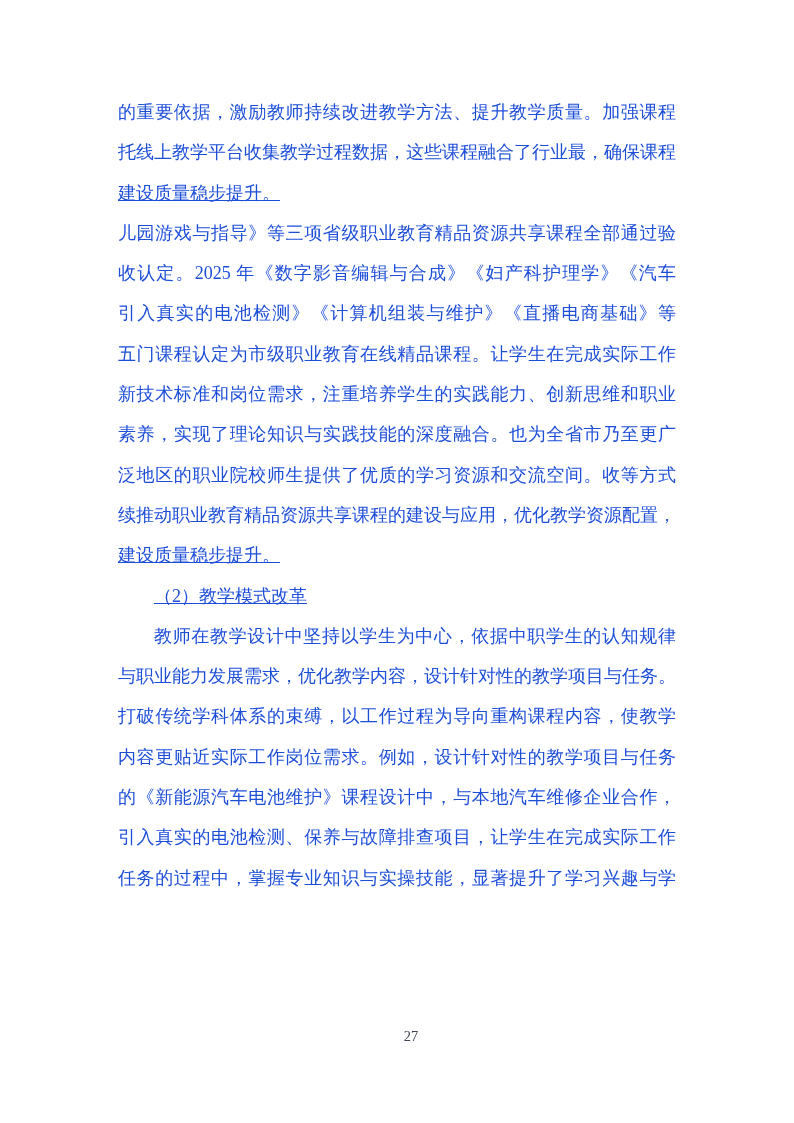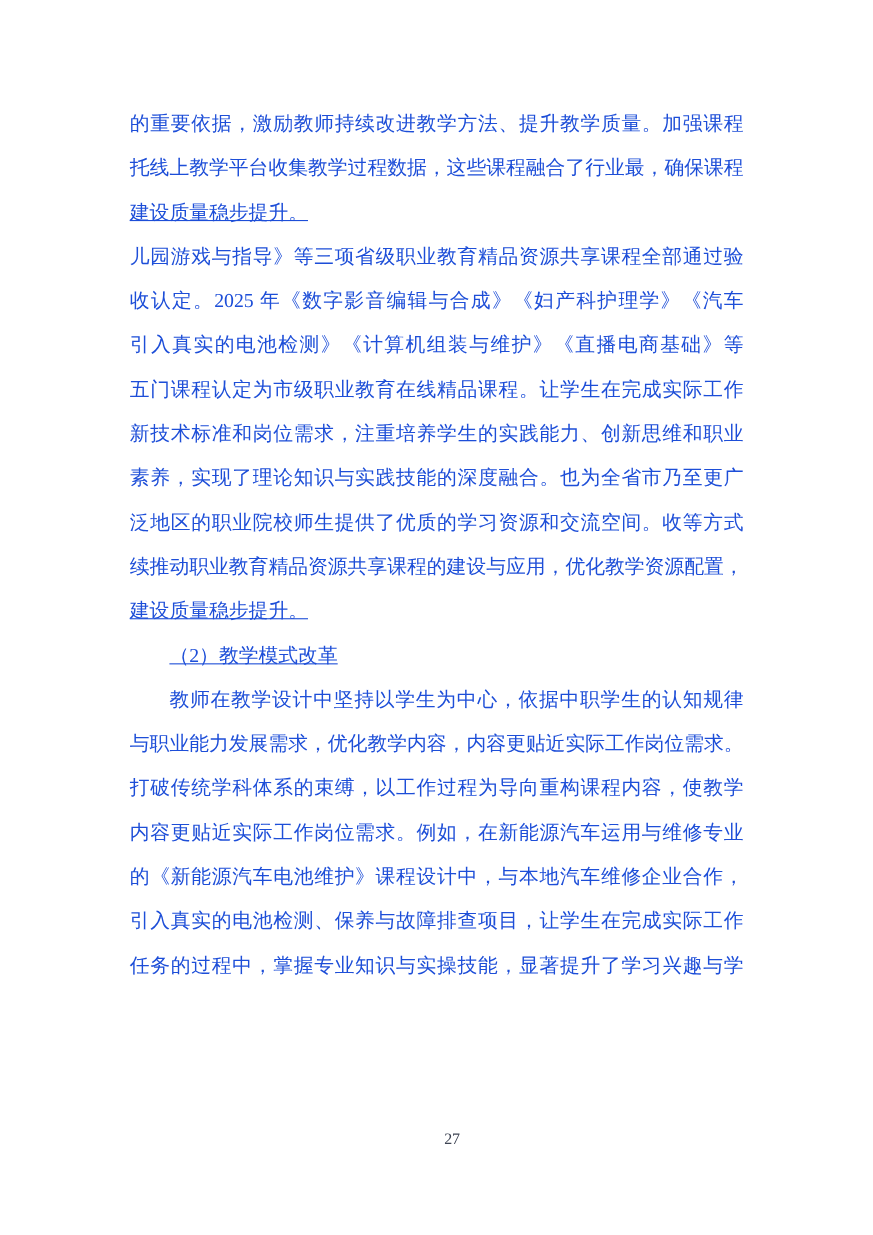--- a/index.html
+++ b/index.html
@@ -59,21 +59,21 @@
       <div class="line">收认定。2025 年《数字影音编辑与合成》《妇产科护理学》《汽车</div>
       <div class="line">引入真实的电池检测》《计算机组装与维护》《直播电商基础》等</div>
       <div class="line">五门课程认定为市级职业教育在线精品课程。让学生在完成实际工作</div>
       <div class="line">新技术标准和岗位需求，注重培养学生的实践能力、创新思维和职业</div>
       <div class="line">素养，实现了理论知识与实践技能的深度融合。也为全省市乃至更广</div>
       <div class="line">泛地区的职业院校师生提供了优质的学习资源和交流空间。收等方式</div>
       <div class="line">续推动职业教育精品资源共享课程的建设与应用，优化教学资源配置，</div>
       <div class="line no-stretch">建设质量稳步提升。</div>
       <div class="line indent no-stretch">（2）教学模式改革</div>
       <div class="line indent">教师在教学设计中坚持以学生为中心，依据中职学生的认知规律</div>
-      <div class="line">与职业能力发展需求，优化教学内容，内容更贴近实际工作岗位需求。</div>
+      <div class="line">与职业能力发展需求，优化教学内容，设计针对性的教学项目与任务。</div>
       <div class="line">打破传统学科体系的束缚，以工作过程为导向重构课程内容，使教学</div>
-      <div class="line">内容更贴近实际工作岗位需求。例如，在新能源汽车运用与维修专业</div>
+      <div class="line">内容更贴近实际工作岗位需求。例如，设计针对性的教学项目与任务</div>
       <div class="line">的《新能源汽车电池维护》课程设计中，与本地汽车维修企业合作，</div>
       <div class="line">引入真实的电池检测、保养与故障排查项目，让学生在完成实际工作</div>
       <div class="line">任务的过程中，掌握专业知识与实操技能，显著提升了学习兴趣与学</div>
     </div>
   <div class="page-number">27</div>
 </div>
 
 </body></html>

